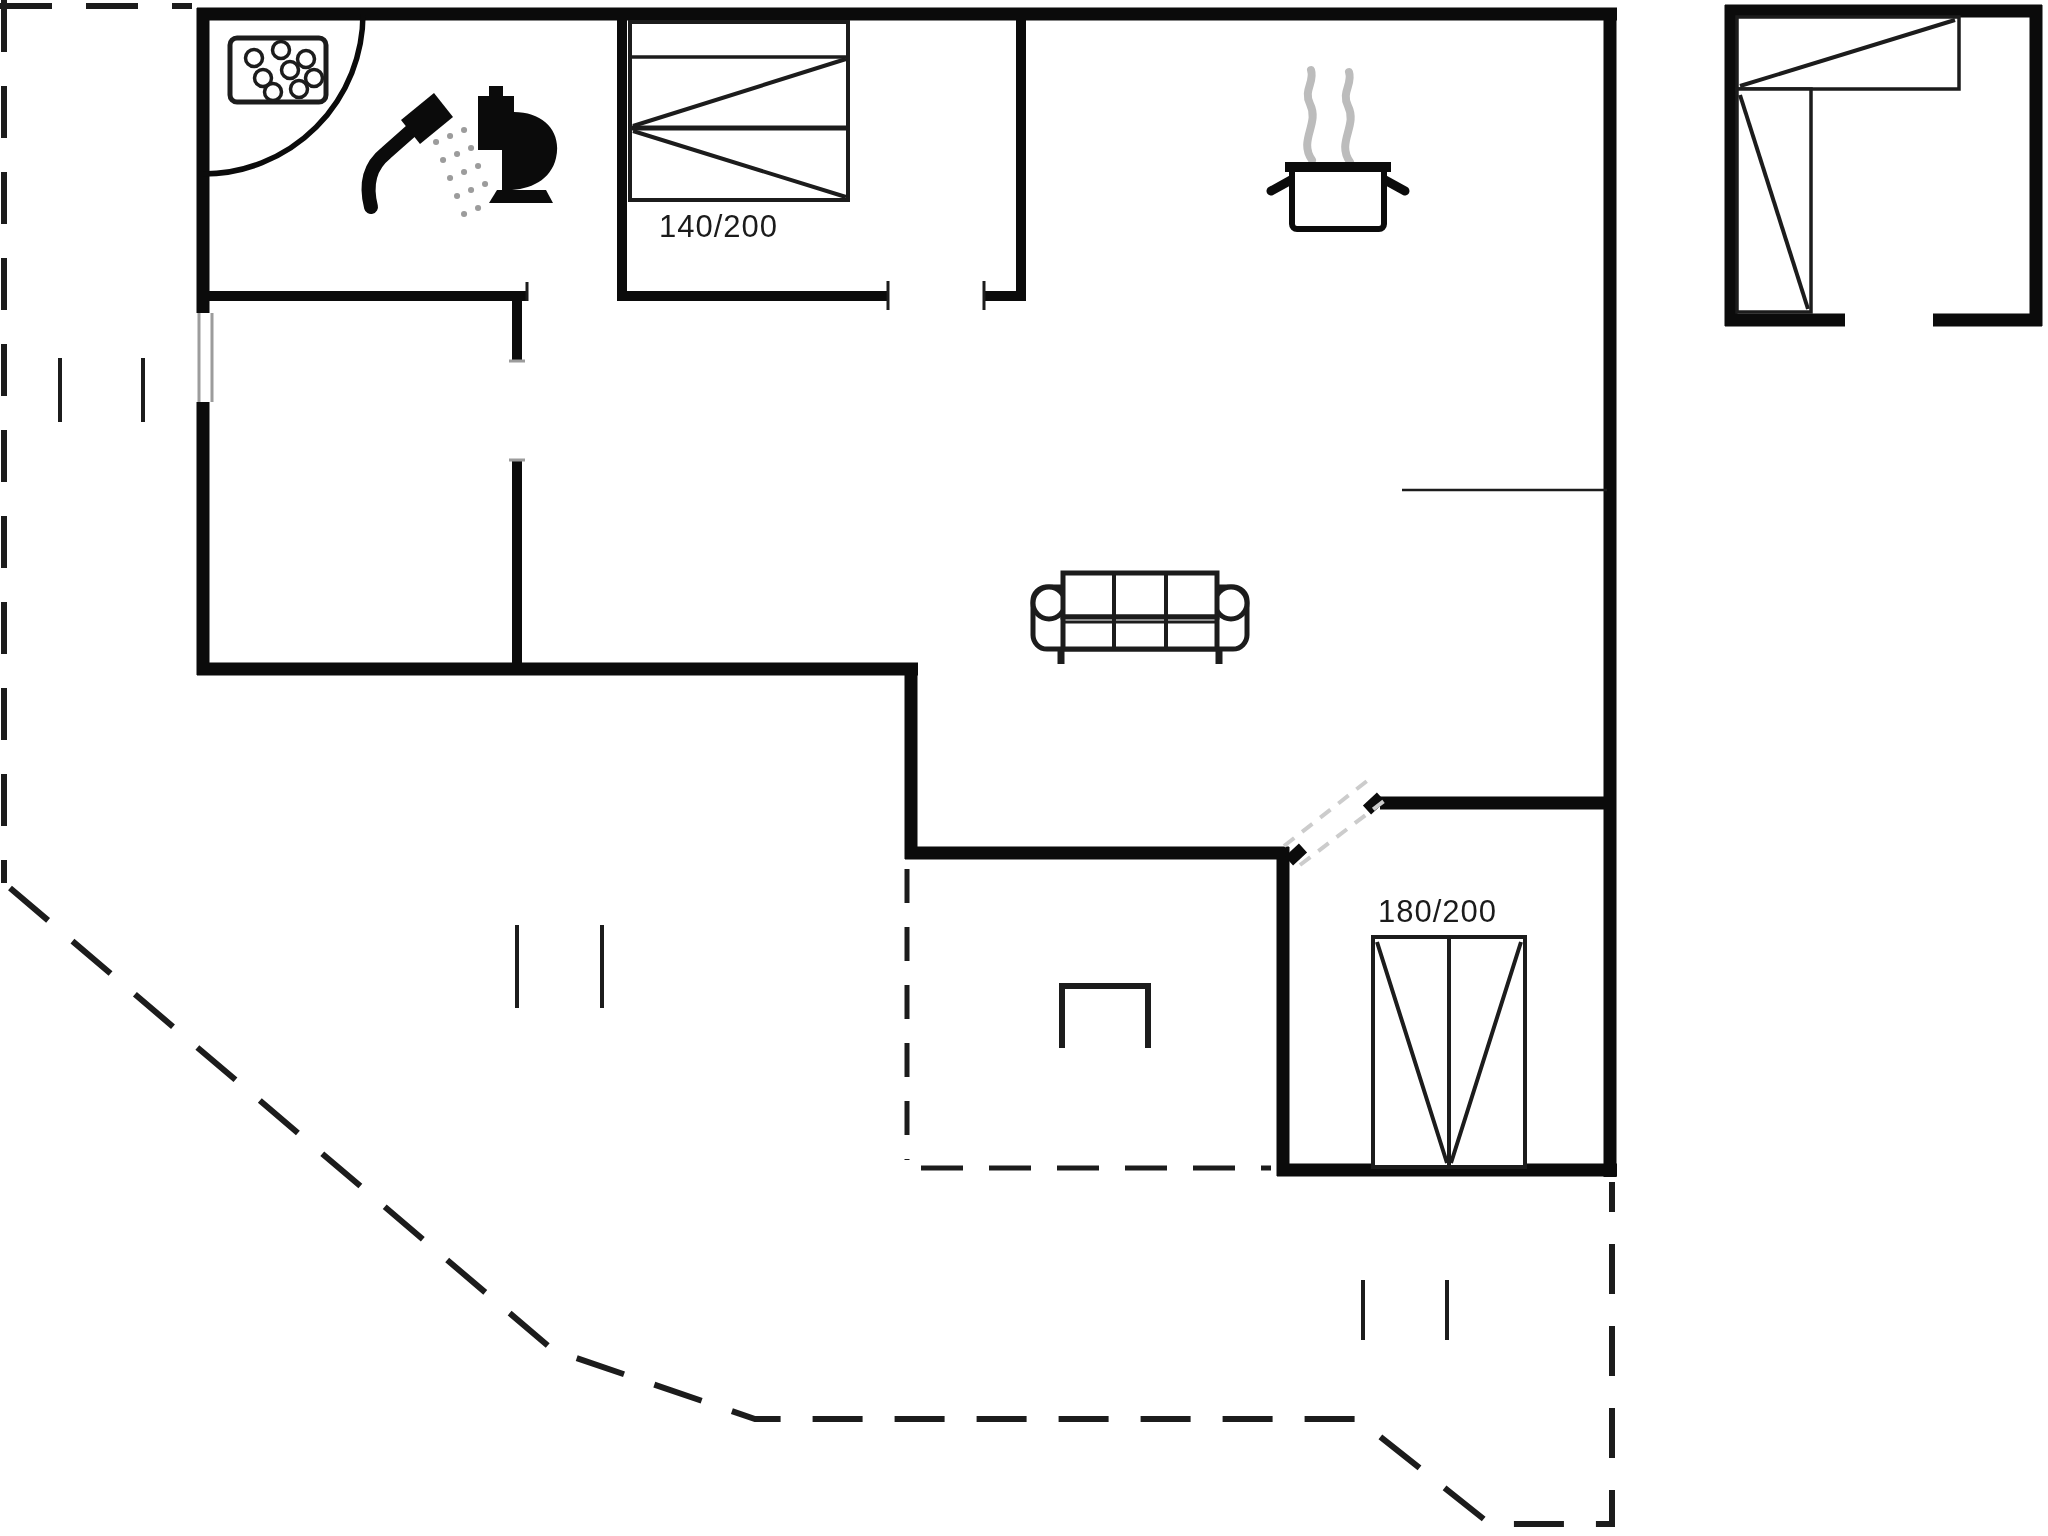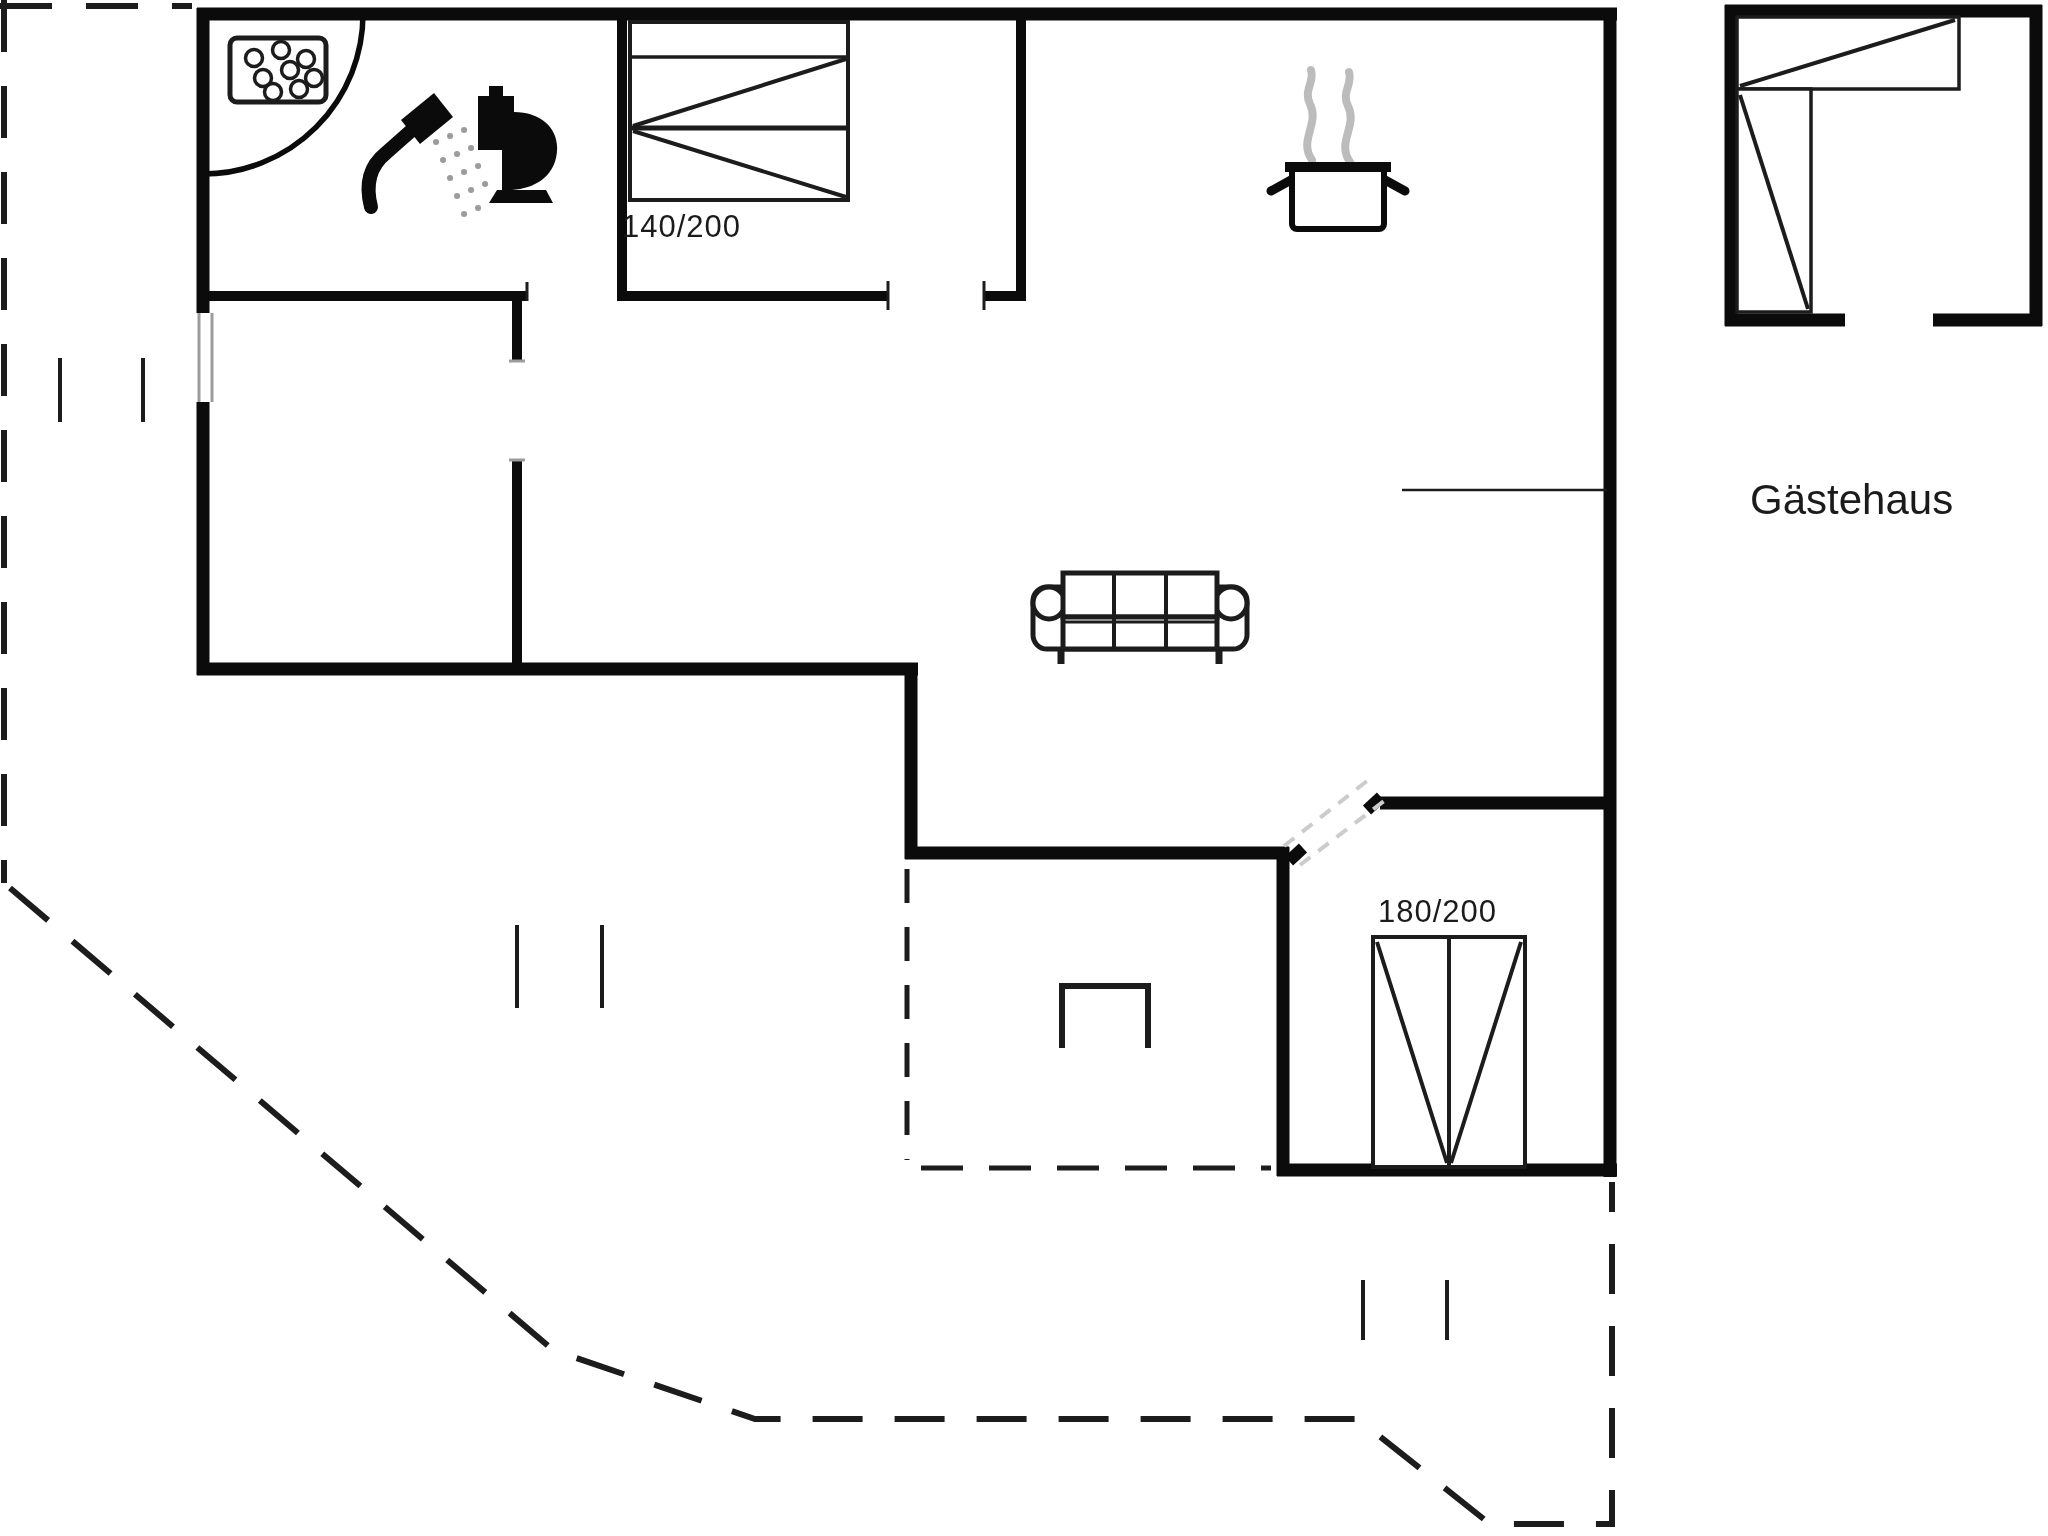--- a/index.html
+++ b/index.html
@@ -150,21 +150,20 @@
         <rect x="1737" y="17" width="222" height="72" fill="#ffffff" style="stroke:var(--c-line)" stroke-width="3.5"></rect>
         <path d="M1740,86 L1955,20" fill="none" style="stroke:var(--c-line)" stroke-width="4"></path>
       </g>
       <g>
         <rect x="1737" y="89" width="74" height="223" fill="#ffffff" style="stroke:var(--c-line)" stroke-width="3.5"></rect>
         <path d="M1740,95 L1808,309" fill="none" style="stroke:var(--c-line)" stroke-width="4"></path>
       </g>
     </g>
   </svg>
 
-  <div class="lbl bed-size" style="left:622px;top:209px;text-align:right;">140/200</div>
+  <div class="lbl bed-size" style="left:659px;top:209px;text-align:right;">140/200</div>
 
   <div class="lbl bed-size" style="left:1378px;top:894px;">180/200</div>
 
   <div class="lbl annex-name" style="left:1750px;top:342px;">
-    <div>Gästehaus</div>
   </div>
 
 </div>
 
 </body></html>

